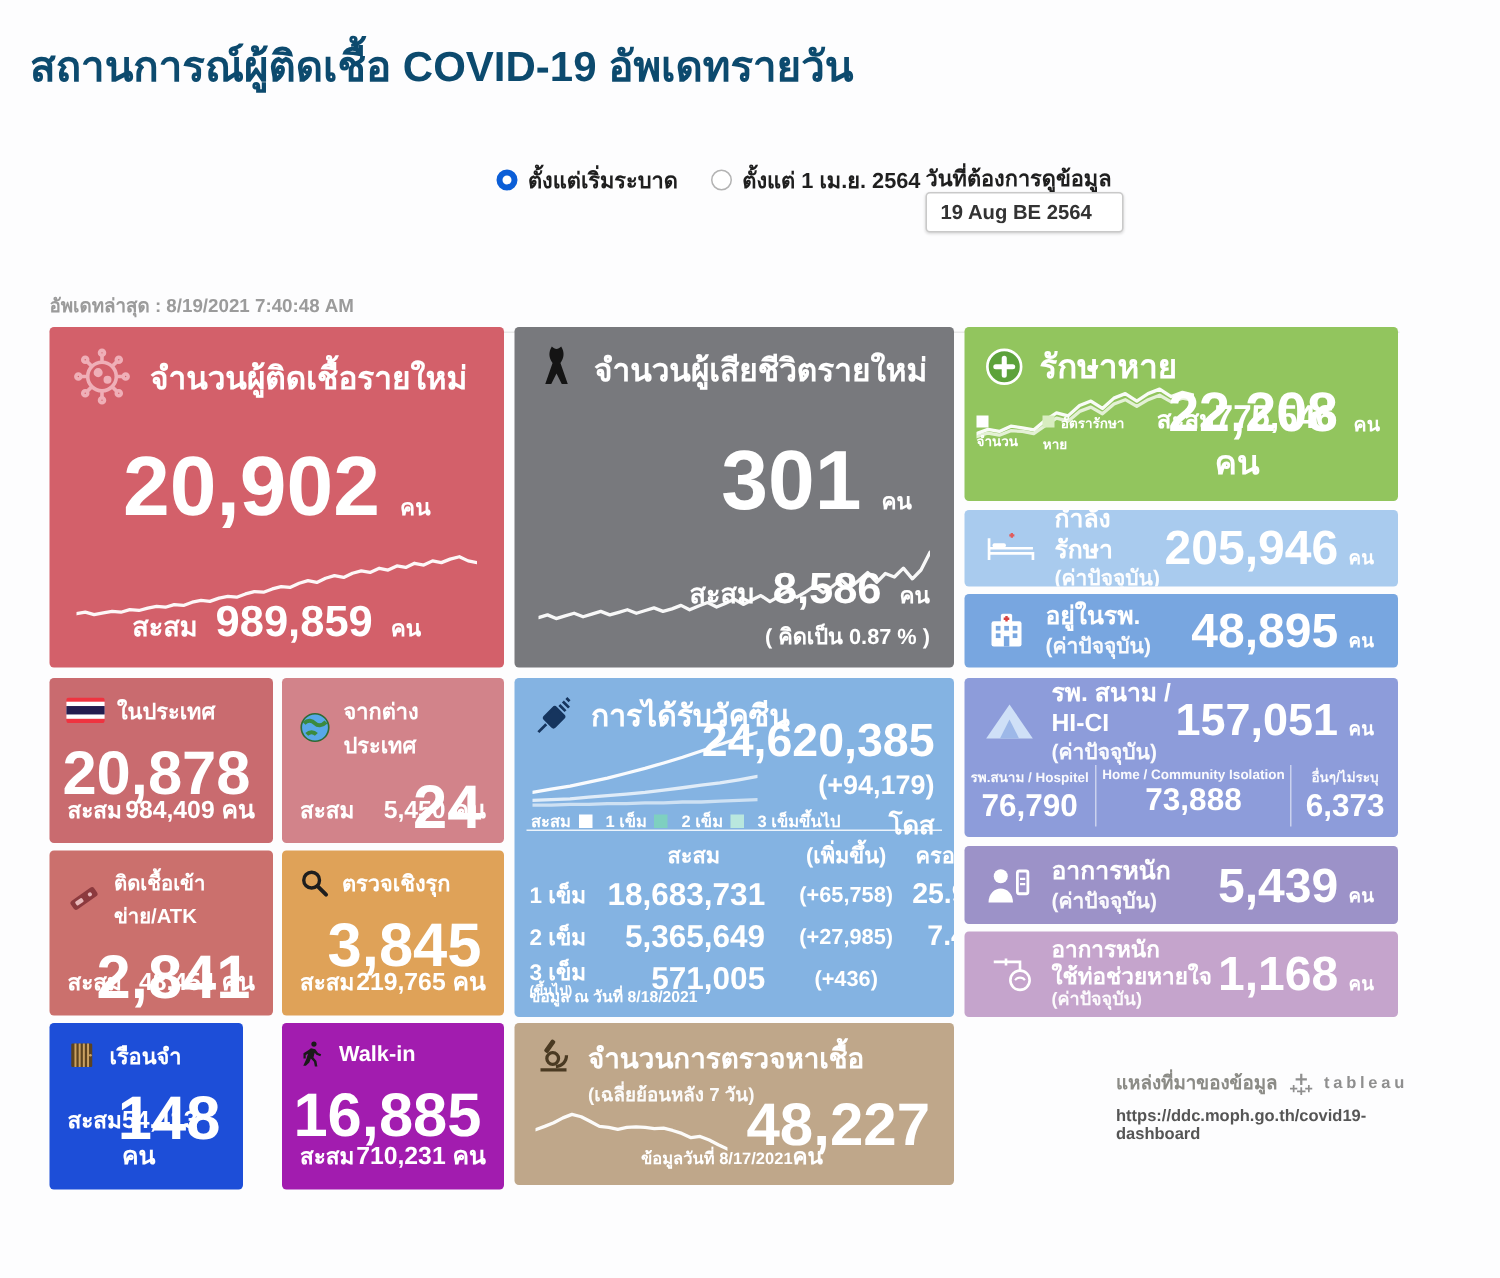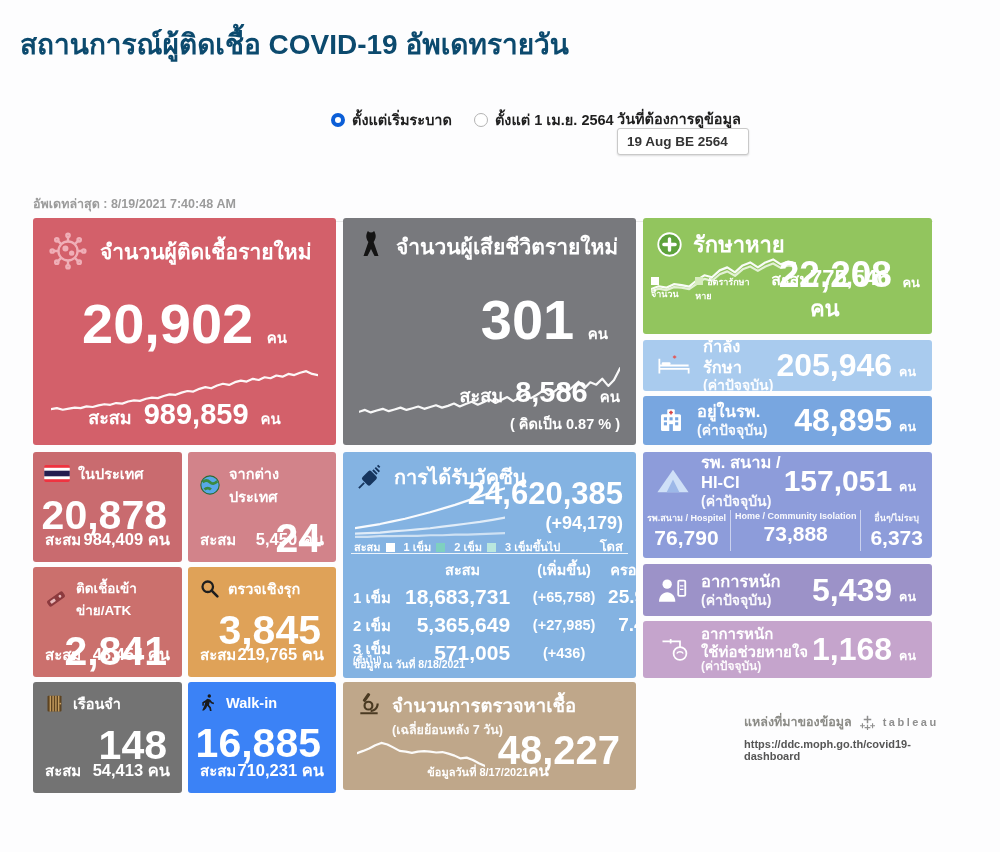--- a/index.html
+++ b/index.html
@@ -305,21 +305,21 @@
     <div class="abs spark" style="left:12px;top:32px;width:150px;height:56px;z-index:1">
         <svg viewBox="0 0 100 40" preserveAspectRatio="none">
           <polyline points="0.0,31.6 8.3,30.1 16.7,28.6 25.0,26.7 33.3,24.8 41.7,22.5 50.0,20.2 58.3,17.6 66.7,14.9 75.0,11.9 83.3,8.8 91.7,5.8 100.0,3.1" fill="none" stroke="rgba(255,255,255,0.95)" stroke-width="2.2" vector-effect="non-scaling-stroke" stroke-linejoin="round" stroke-linecap="round"></polyline>
           <polyline points="0.0,35.4 8.3,35.1 16.7,34.7 25.0,33.9 33.3,33.2 41.7,32.4 50.0,31.6 58.3,30.5 66.7,29.4 75.0,28.2 83.3,27.1 91.7,25.6 100.0,24.0" fill="none" stroke="rgba(255,255,255,0.75)" stroke-width="2.2" vector-effect="non-scaling-stroke" stroke-linejoin="round" stroke-linecap="round"></polyline>
           <polyline points="0.0,37.7 8.3,37.7 16.7,37.3 25.0,37.3 33.3,37.0 41.7,37.0 50.0,36.6 58.3,36.6 66.7,36.2 75.0,36.2 83.3,35.8 91.7,35.4 100.0,35.1" fill="none" stroke="rgba(255,255,255,0.6)" stroke-width="2.2" vector-effect="non-scaling-stroke" stroke-linejoin="round" stroke-linecap="round"></polyline>
         </svg>
       </div>
     <div class="abs" style="right:13px;top:26px;text-align:right;z-index:2">
       <div class="big-num" style="font-size:31px">24,620,385</div>
       <div style="font-size:18px;font-weight:700;margin-top:4px">(+94,179)</div>
-      <div style="font-size:13px;font-weight:700;margin-top:2px">โดส</div>
+      <div style="font-size:17px;font-weight:700;margin-top:2px">โดส</div>
     </div>
     <div class="abs" style="left:11px;top:86px;display:flex;align-items:center;font-size:11px;font-weight:700;gap:5px;z-index:2">
       <span>สะสม</span>
       <span class="sq" style="width:9px;height:9px;background:#fff"></span>
       <span>1 เข็ม</span>
       <span class="sq" style="width:9px;height:9px;background:#7ed0c0"></span>
       <span>2 เข็ม</span>
       <span class="sq" style="width:9px;height:9px;background:#b9e7de"></span>
       <span>3 เข็มขึ้นไป</span>
     </div>
@@ -456,41 +456,41 @@
         <div style="font-size:15px;font-weight:700">ใช้ท่อช่วยหายใจ</div>
         <div style="font-size:12px;font-weight:700;opacity:.95">(ค่าปัจจุบัน)</div>
       </span>
       <span class="vgroup">
         <span class="v">1,168</span>
         <span class="vu">คน</span>
       </span>
     </div>
   </section>
 
-  <section class="card" style="left:33px;top:682px;width:149px;height:111px;background:#737373">
+  <section class="card" style="left:33px;top:682px;width:129px;height:111px;background:#1d4ed8">
     <div class="s-head">
       <span class="icon">
         <svg width="21" height="21" viewBox="0 0 24 24">
             <rect x="4" y="3" width="16" height="18" rx="1" fill="#5d4320"></rect>
             <g stroke="#caa162" stroke-width="1.5">
               <path d="M7.2 3v18M10.4 3v18M13.6 3v18M16.8 3v18"></path>
             </g>
             <circle cx="18.6" cy="12" r="1" fill="#caa162"></circle>
           </svg>
       </span>
       <span class="s-title">เรือนจำ</span>
     </div>
     <div class="s-val">148</div>
     <div class="s-cum">
       <span class="l">สะสม</span>
       <span class="v">54,413 คน</span>
     </div>
   </section>
 
-  <section class="card" style="left:188px;top:682px;width:148px;height:111px;background:#3b82f6">
+  <section class="card" style="left:188px;top:682px;width:148px;height:111px;background:#a21caf">
     <div class="s-head">
       <span class="icon">
         <svg width="19" height="21" viewBox="0 0 24 24" fill="#1a1a1a">
             <circle cx="13" cy="3.8" r="2.2"></circle>
             <path d="M10.5 7.3l3.6 1 2.4 3 2.6 1.1-.7 1.8-3.3-1.4-1.5-1.7-1 4 2.5 2.9.8 4.8h-2.1l-.8-4-2.6-2.7-1.3 3.3L6.2 22H4l2.6-5.6 1.4-4.3-1.9 1V16H4.2v-4.4l4.1-2.6z"></path>
           </svg>
       </span>
       <span class="s-title">Walk-in</span>
     </div>
     <div class="s-val">16,885</div>

